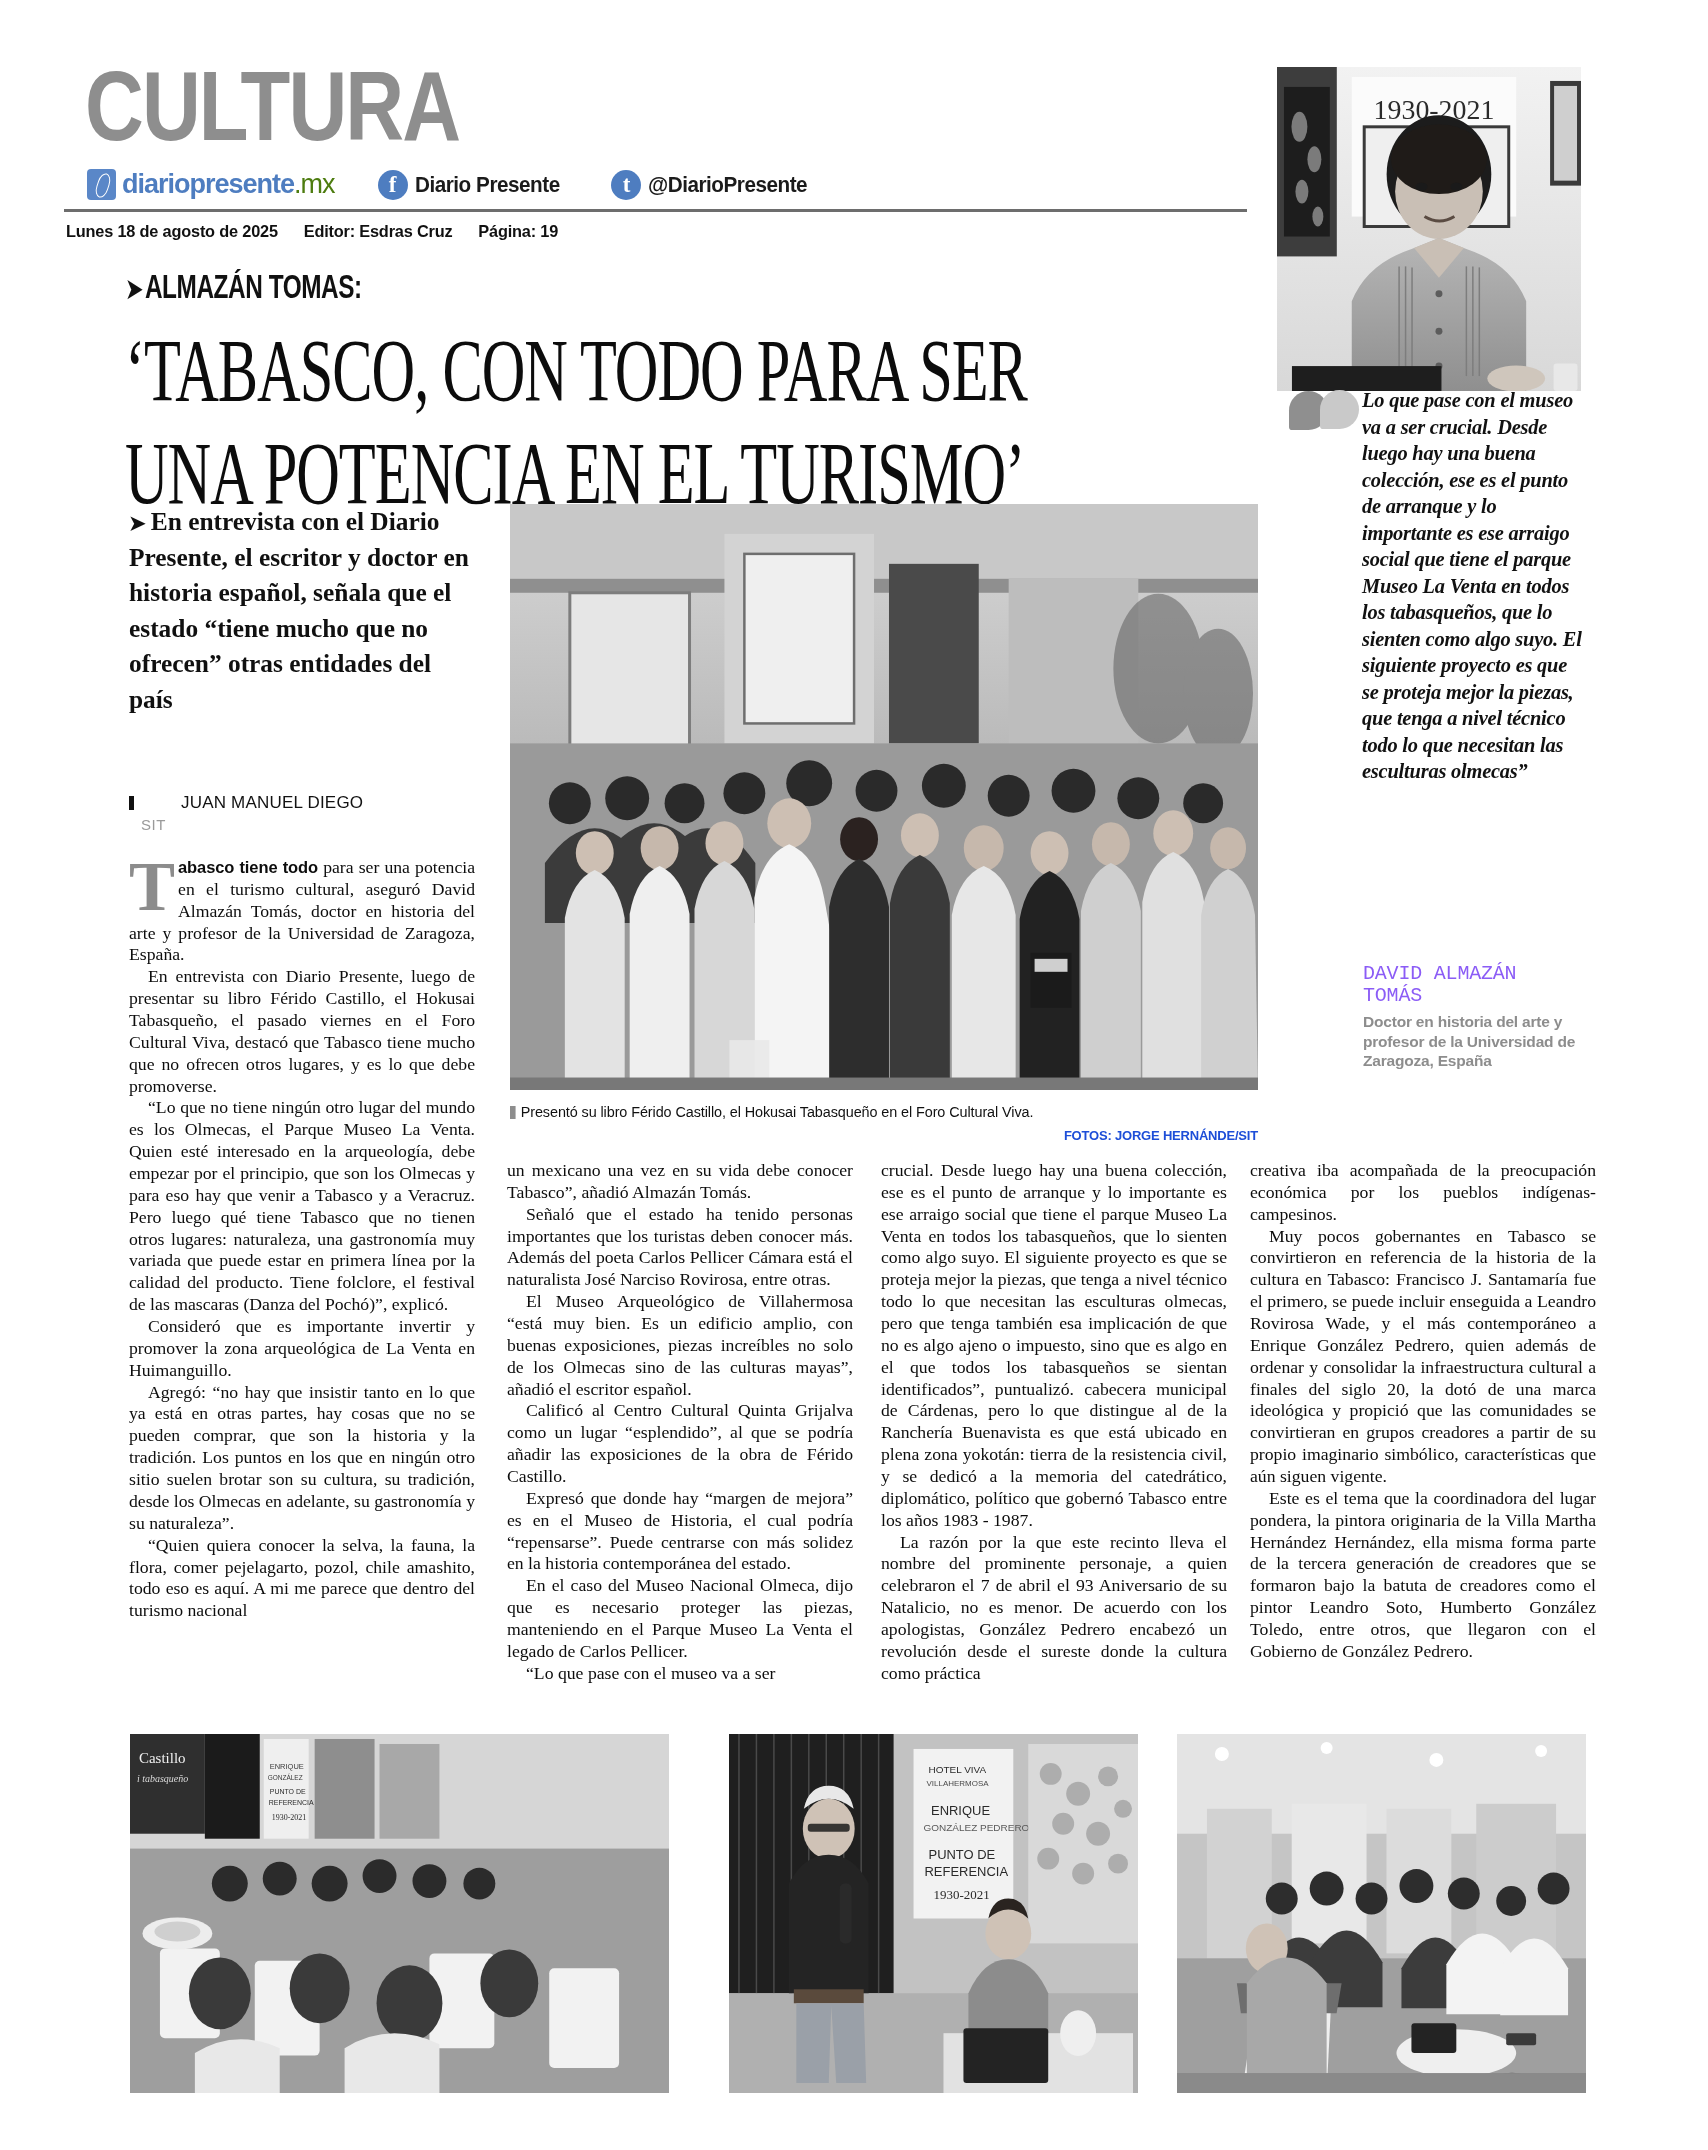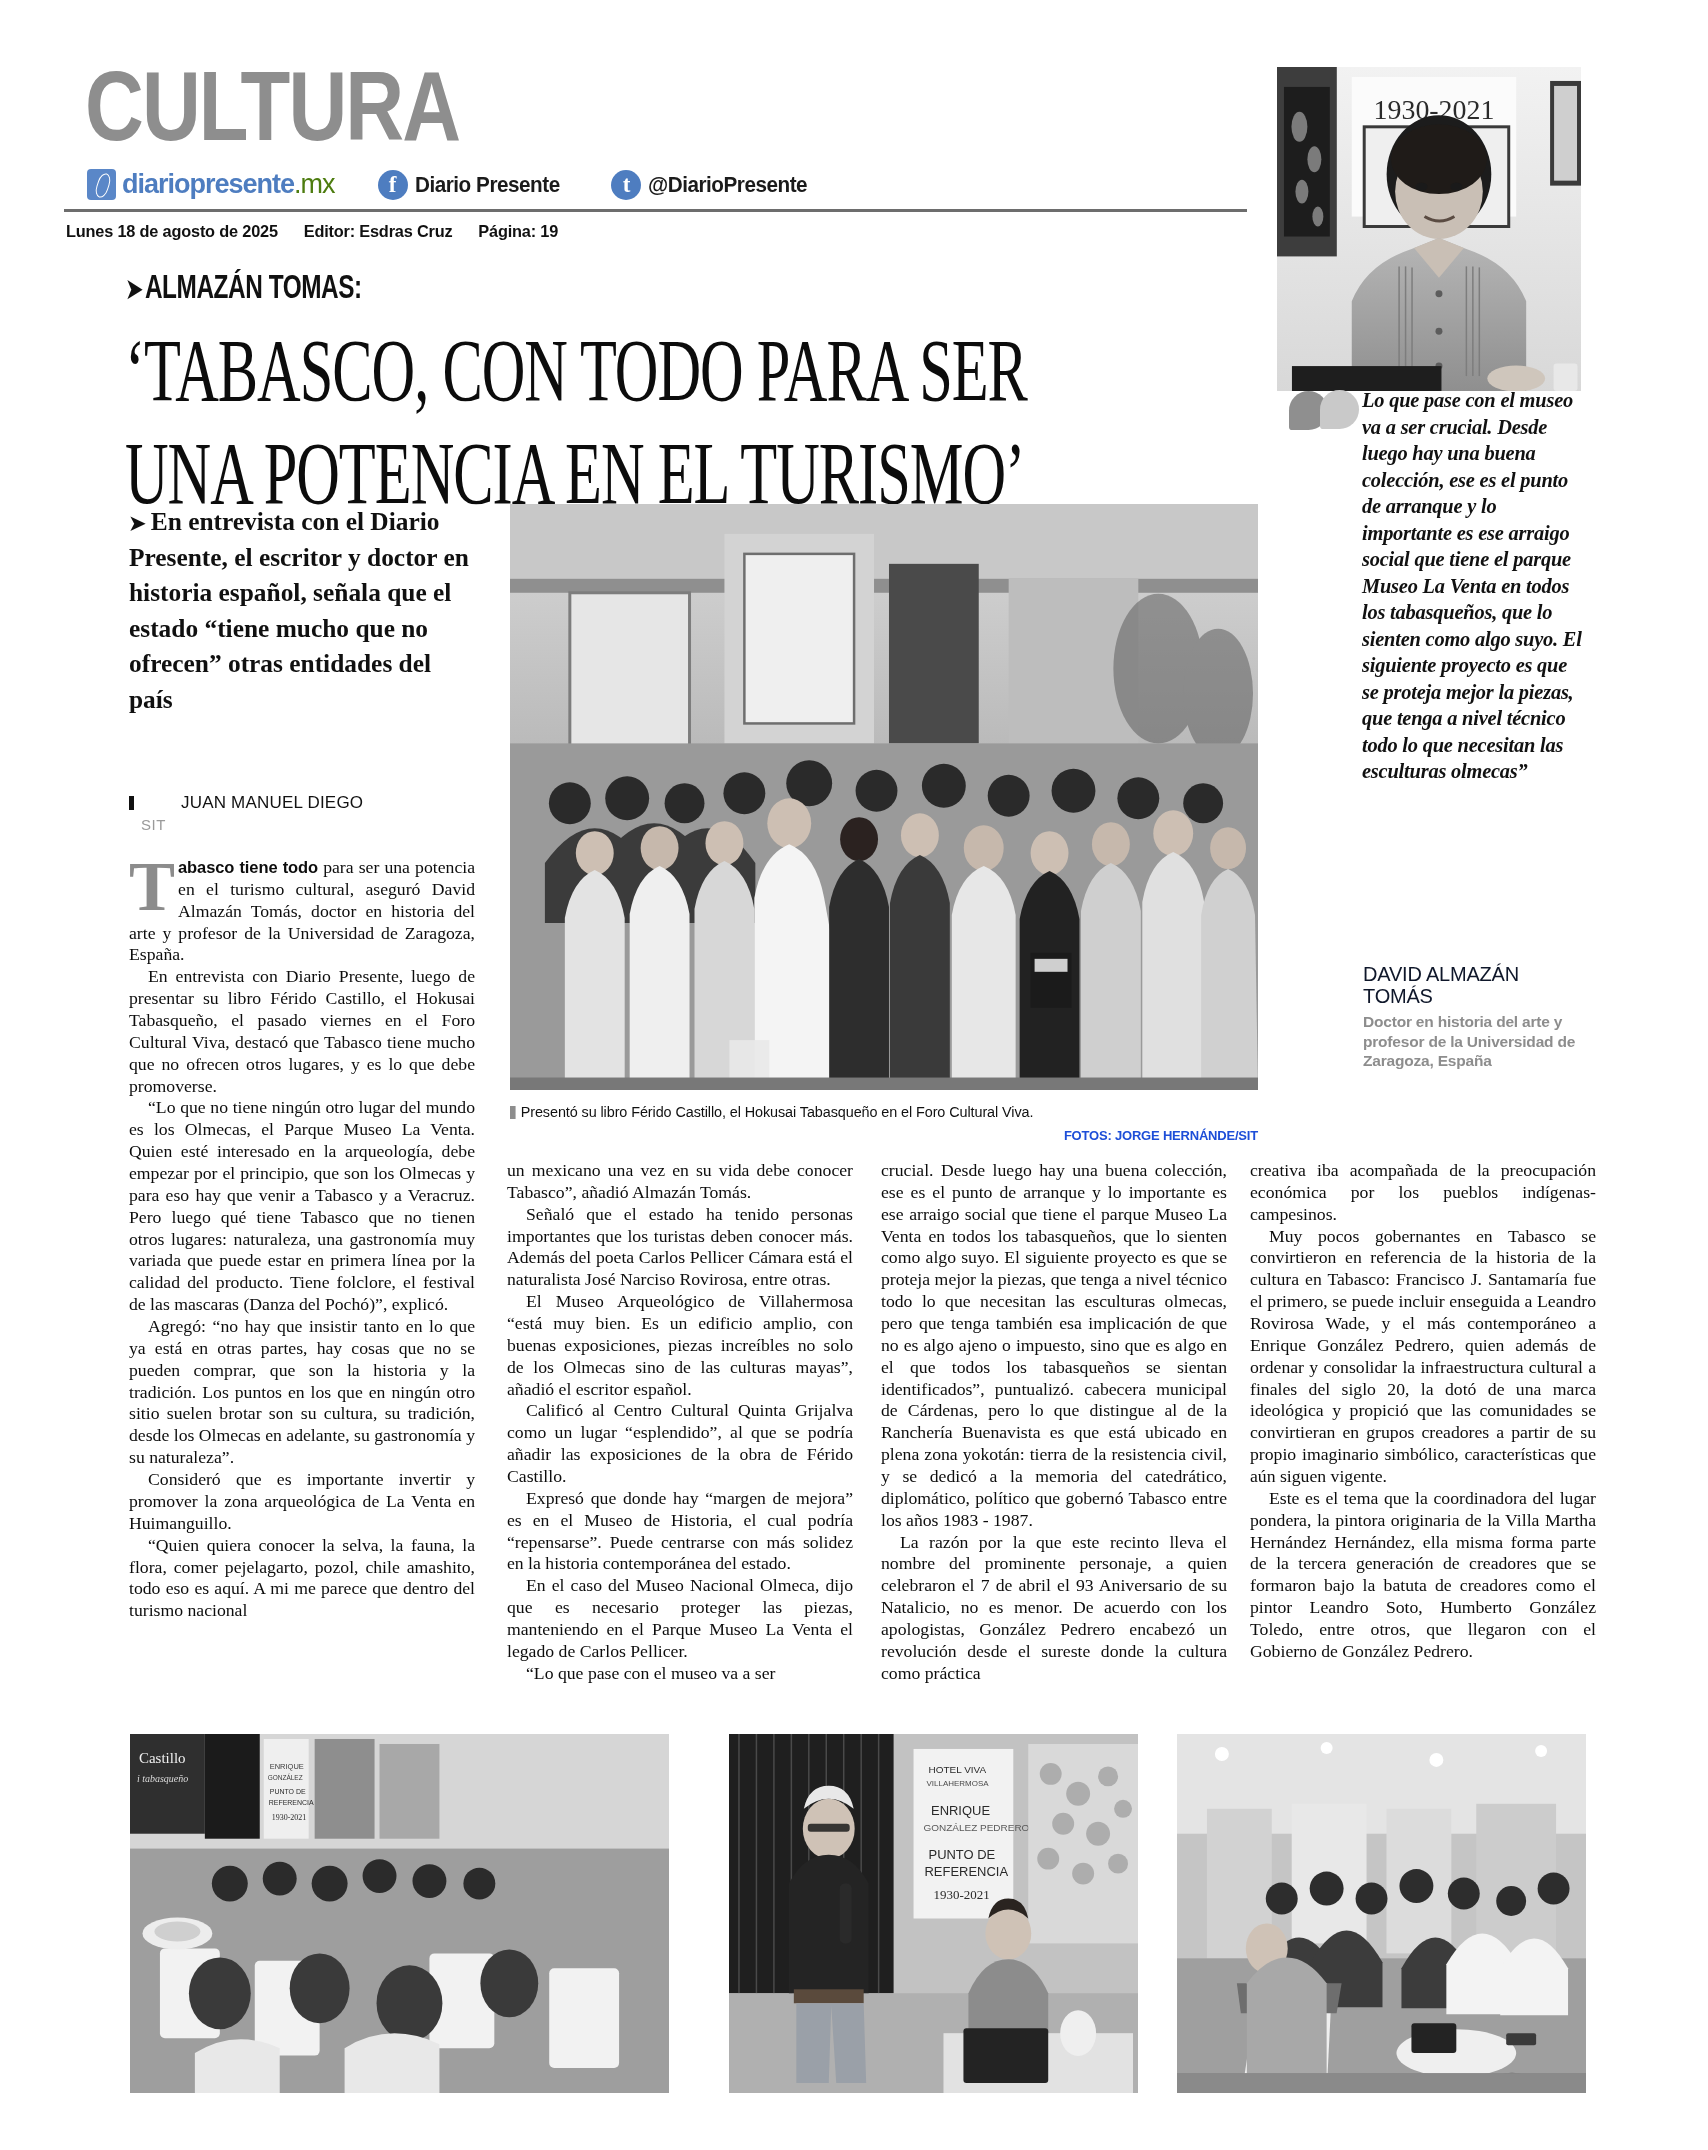--- a/index.html
+++ b/index.html
@@ -286,24 +286,24 @@
     font-size: 20.4px;
     line-height: 1.30;
     color: #111;
     letter-spacing: -0.2px;
   }
   .pq-name {
     position: absolute;
     left: 1363px;
     top: 963px;
     width: 224px;
-    font-family: Liberation Sans, sans-serif;
+    font-family: Liberation Mono, monospace;
     font-size: 20px;
     line-height: 1.12;
-    color: #0f172a;
+    color: #8b5cf6;
     letter-spacing: -0.2px;
   }
   .pq-role {
     position: absolute;
     left: 1363px;
     top: 1012px;
     width: 227px;
     font-family: "Liberation Sans", sans-serif;
     font-weight: bold;
     font-size: 15.5px;
@@ -542,22 +542,22 @@
   <div class="pullquote">Lo que pase con el museo va a ser crucial. Desde luego hay una buena colección, ese es el punto de arranque y lo importante es ese arraigo social que tiene el parque Museo La Venta en todos los tabasqueños, que lo sienten como algo suyo. El siguiente proyecto es que se proteja mejor la piezas, que tenga a nivel técnico todo lo que necesitan las esculturas olmecas”</div>
   <div class="pq-name">DAVID ALMAZÁN TOMÁS</div>
   <div class="pq-role">Doctor en historia del arte y profesor de la Universidad de Zaragoza, España</div>
 
   <div class="col" id="col1">
     <p>
       <span class="dropcap">T</span><span class="lead-bold">abasco tiene todo</span><span> para ser una potencia en el turismo cultural, aseguró David Almazán Tomás, doctor en historia del arte y profesor de la Universidad de Zaragoza, España.</span>
     </p>
     <p>En entrevista con Diario Presente, luego de presentar su libro Férido Castillo, el Hokusai Tabasqueño, el pasado viernes en el Foro Cultural Viva, destacó que Tabasco tiene mucho que no ofrecen otros lugares, y es lo que debe promoverse.</p>
     <p>“Lo que no tiene ningún otro lugar del mundo es los Olmecas, el Parque Museo La Venta. Quien esté interesado en la arqueología, debe empezar por el principio, que son los Olmecas y para eso hay que venir a Tabasco y a Veracruz. Pero luego qué tiene Tabasco que no tienen otros lugares: naturaleza, una gastronomía muy variada que puede estar en primera línea por la calidad del producto. Tiene folclore, el festival de las mascaras (Danza del Pochó)”, explicó.</p>
+    <p>Consideró que es importante invertir y promover la zona arqueológica de La Venta en Huimanguillo.</p>
     <p>Agregó: “no hay que insistir tanto en lo que ya está en otras partes, hay cosas que no se pueden comprar, que son la historia y la tradición. Los puntos en los que en ningún otro sitio suelen brotar son su cultura, su tradición, desde los Olmecas en adelante, su gastronomía y su naturaleza”.</p>
-    <p>Consideró que es importante invertir y promover la zona arqueológica de La Venta en Huimanguillo.</p>
     <p>“Quien quiera conocer la selva, la fauna, la flora, comer pejelagarto, pozol, chile amashito, todo eso es aquí. A mi me parece que dentro del turismo nacional</p>
   </div>
 
   <div class="col" id="col2">
     <p>un mexicano una vez en su vida debe conocer Tabasco”, añadió Almazán Tomás.</p>
     <p>Señaló que el estado ha tenido personas importantes que los turistas deben conocer más. Además del poeta Carlos Pellicer Cámara está el naturalista José Narciso Rovirosa, entre otras.</p>
     <p>El Museo Arqueológico de Villahermosa “está muy bien. Es un edificio amplio, con buenas exposiciones, piezas increíbles no solo de los Olmecas sino de las culturas mayas”, añadió el escritor español.</p>
     <p>Calificó al Centro Cultural Quinta Grijalva como un lugar “esplendido”, al que se podría añadir las exposiciones de la obra de Férido Castillo.</p>
     <p>Expresó que donde hay “margen de mejora” es en el Museo de Historia, el cual podría “repensarse”. Puede centrarse con más solidez en la historia contemporánea del estado.</p>
     <p>En el caso del Museo Nacional Olmeca, dijo que es necesario proteger las piezas, manteniendo en el Parque Museo La Venta el legado de Carlos Pellicer.</p>

